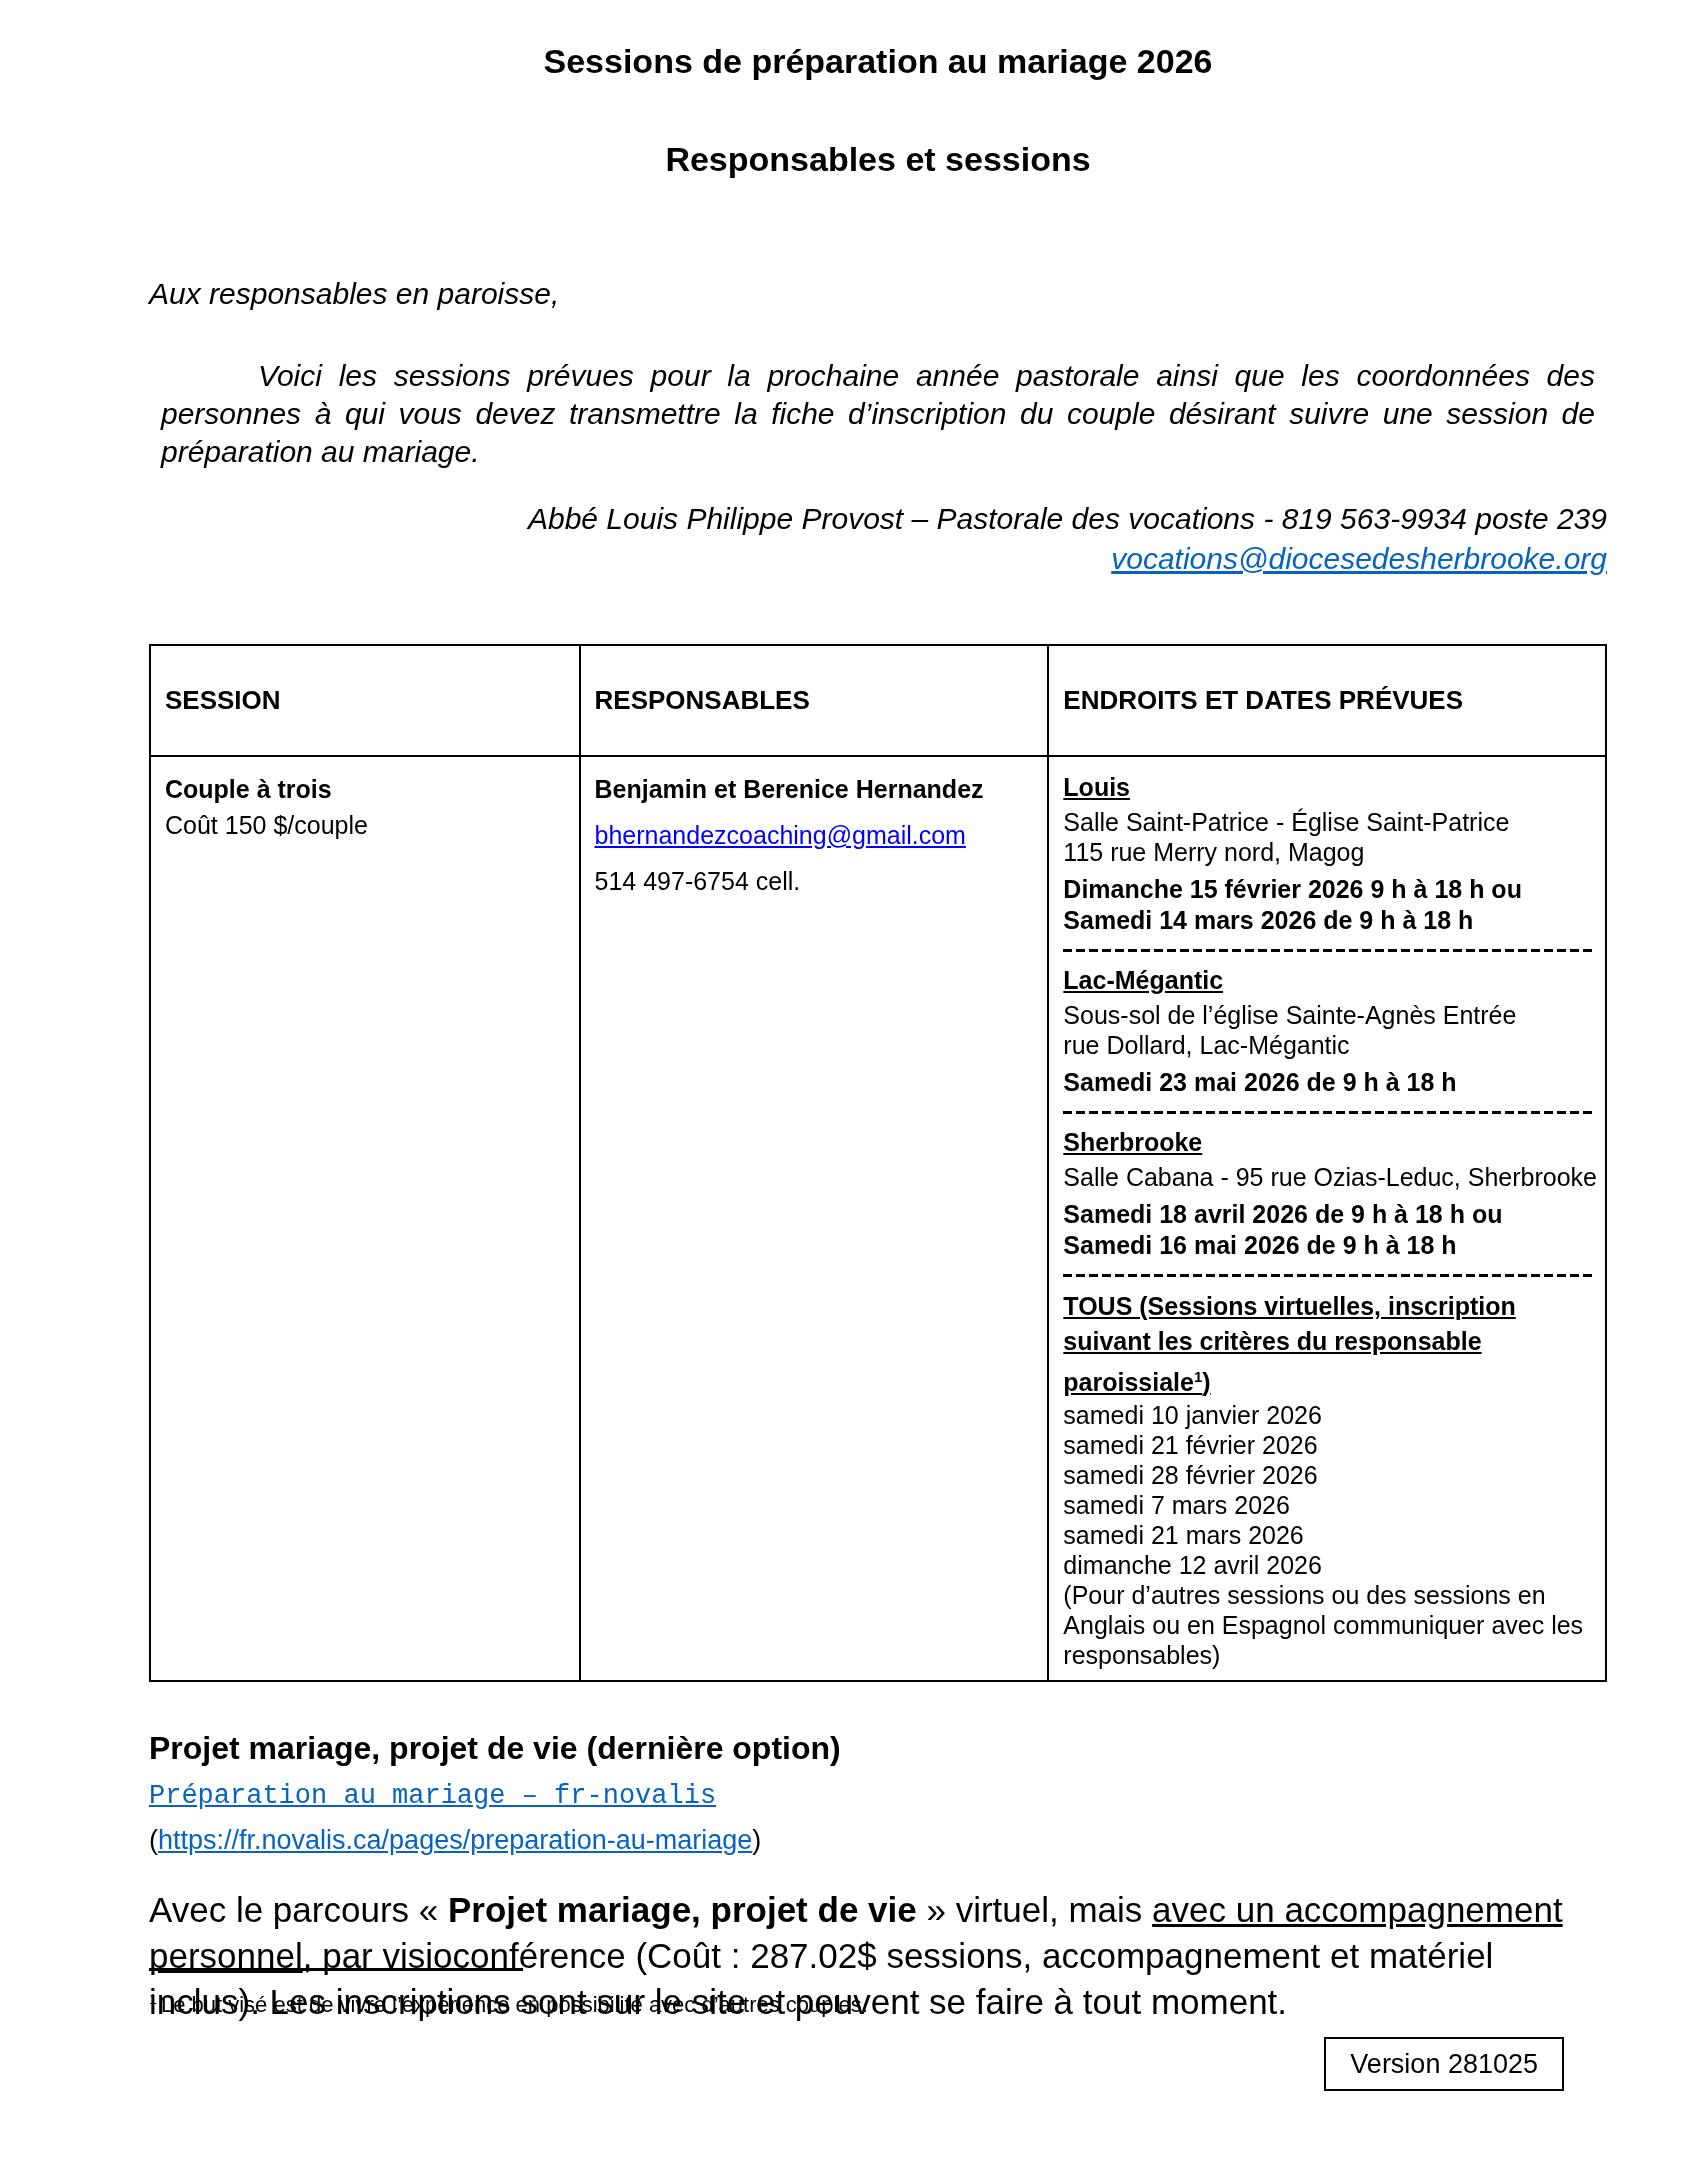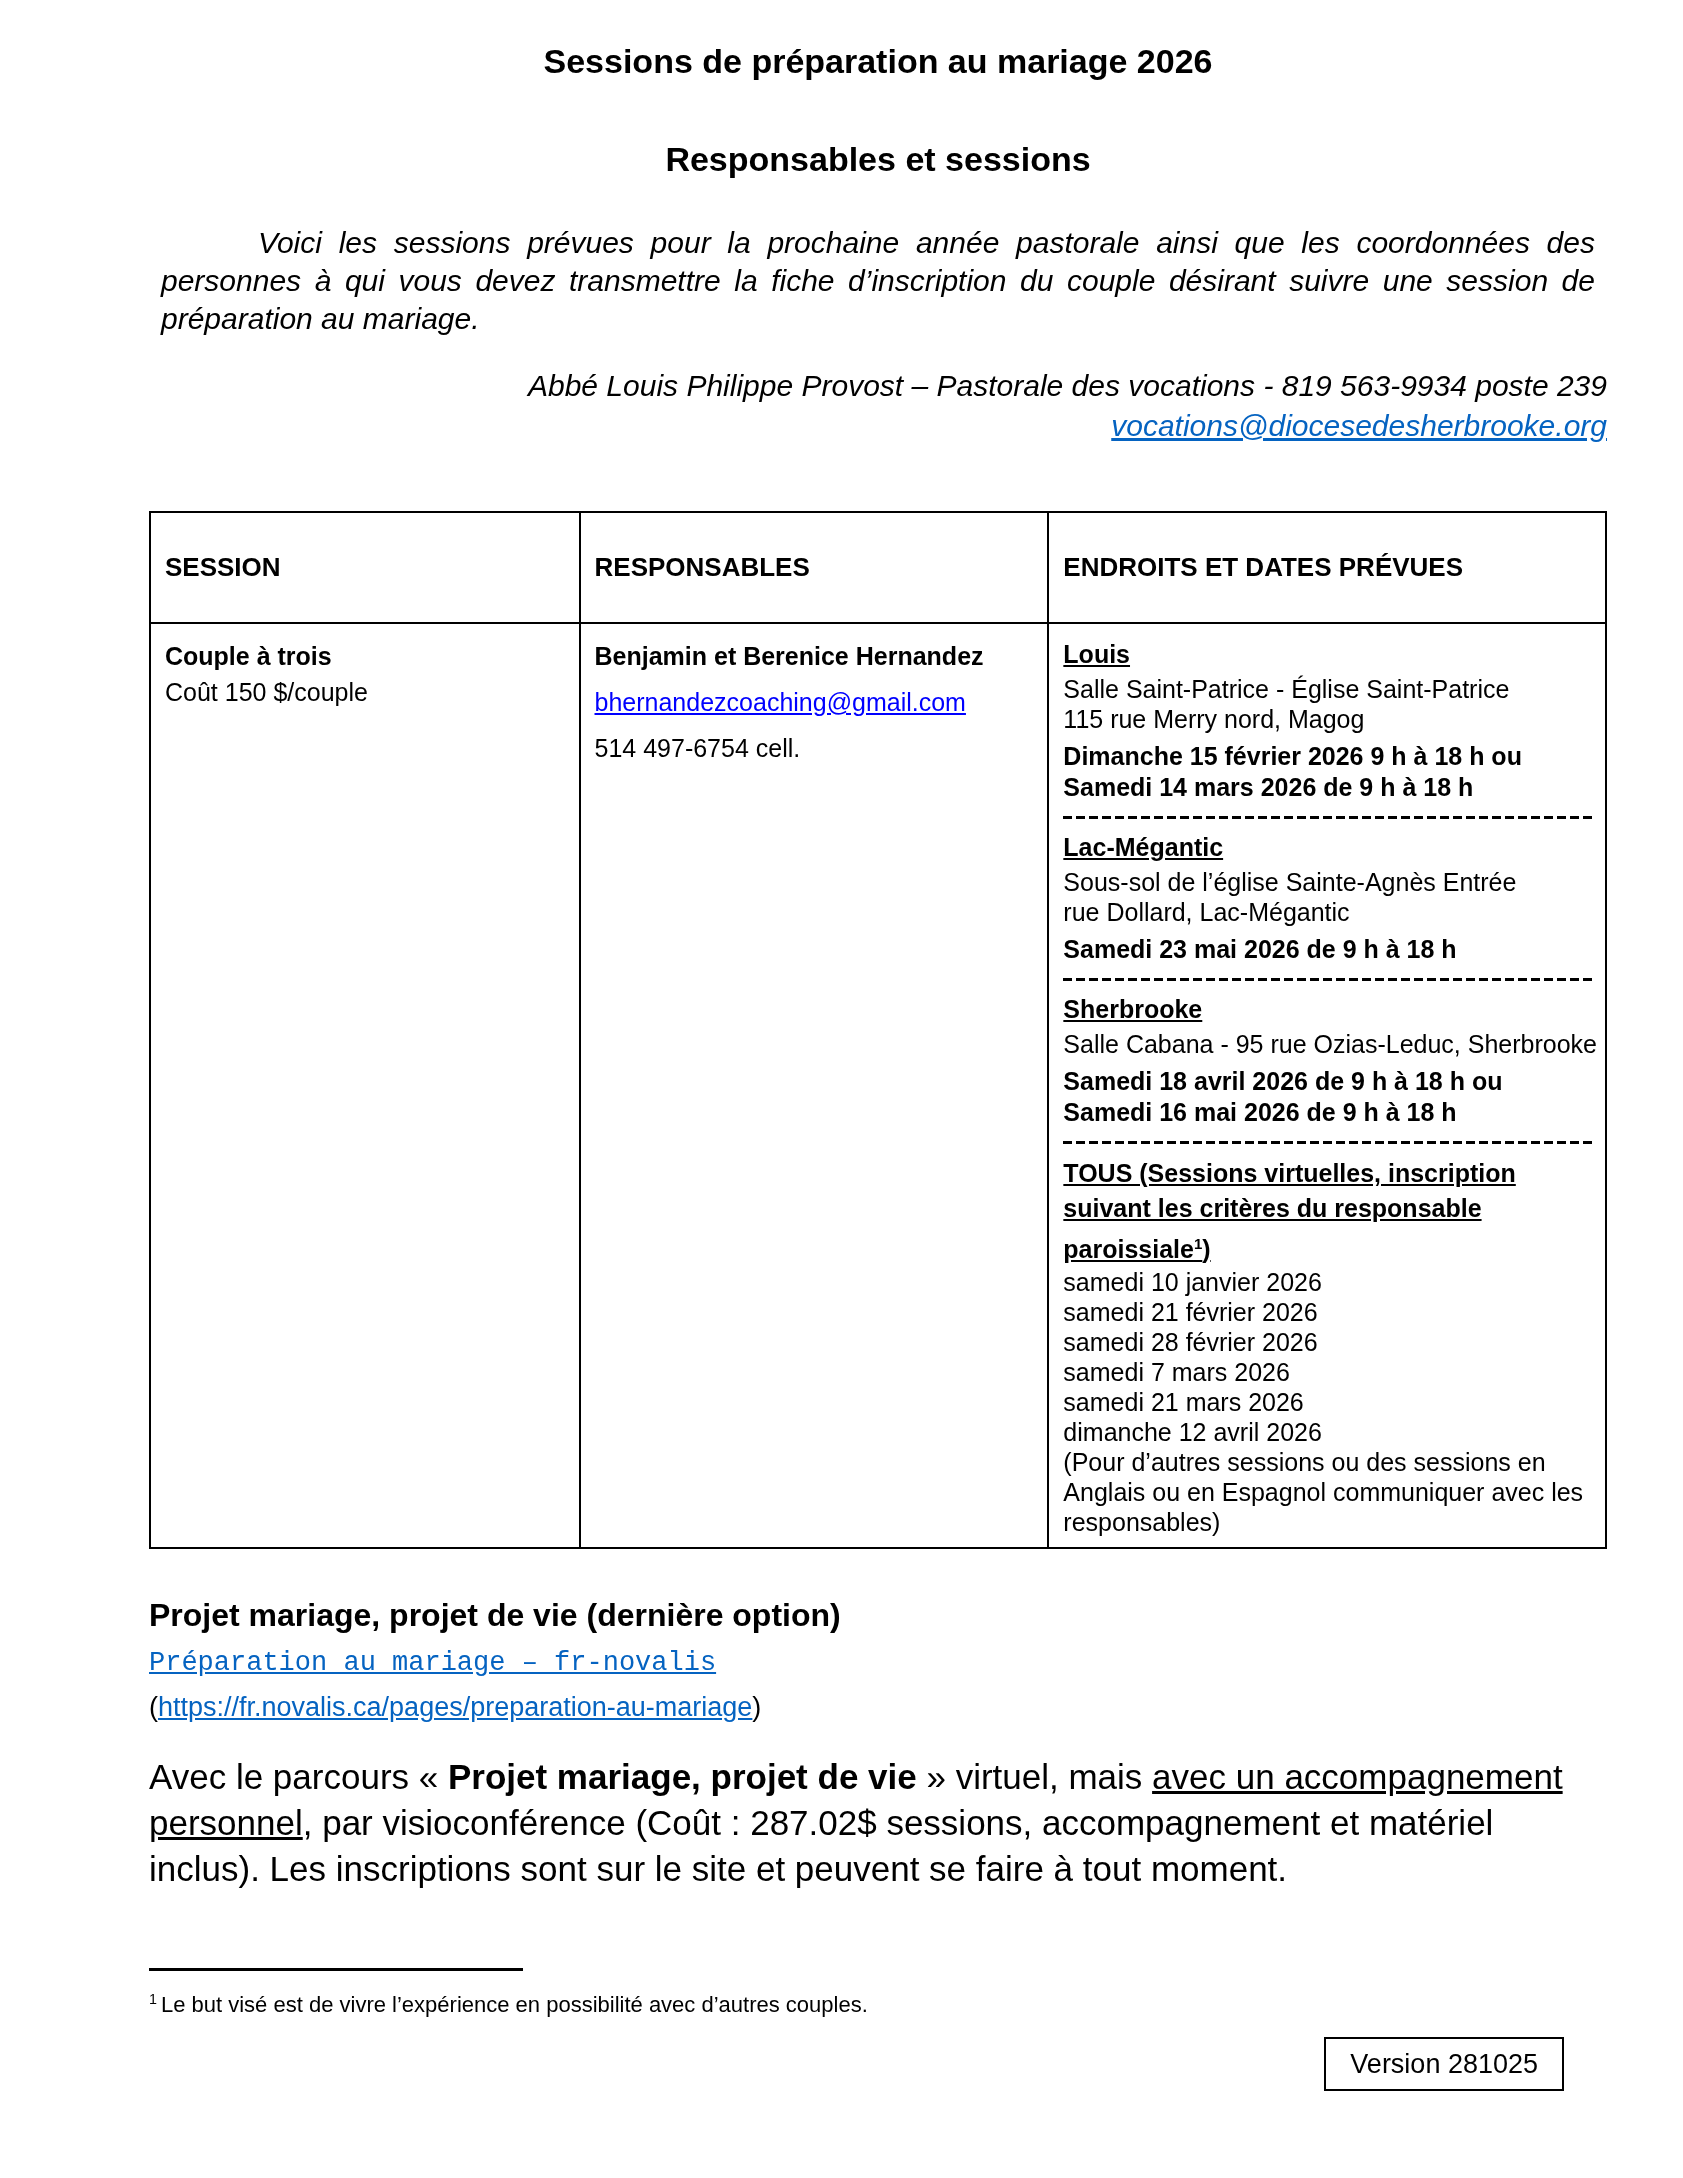--- a/index.html
+++ b/index.html
@@ -63,20 +63,21 @@
     padding:9px 24px;font-size:27px;line-height:32px;}
 </style>
 </head>
 <body>
 
 <div class="page">
 
   <h1 class="doc-title">Sessions de préparation au mariage 2026</h1>
   <h2 class="doc-subtitle">Responsables et sessions</h2>
 
+  <p class="salutation">Aux responsables en paroisse,</p>
 
   <p class="intro-para">Voici les sessions prévues pour la prochaine année pastorale ainsi que les coordonnées des personnes à qui vous devez transmettre la fiche d’inscription du couple désirant suivre une session de préparation au mariage.</p>
 
   <div class="contact">
     <div>Abbé Louis Philippe Provost – Pastorale des vocations - 819 563-9934 poste 239</div>
     <div><a href="#">vocations@diocesedesherbrooke.org</a></div>
   </div>
 
   <table class="sessions">
     <colgroup>

